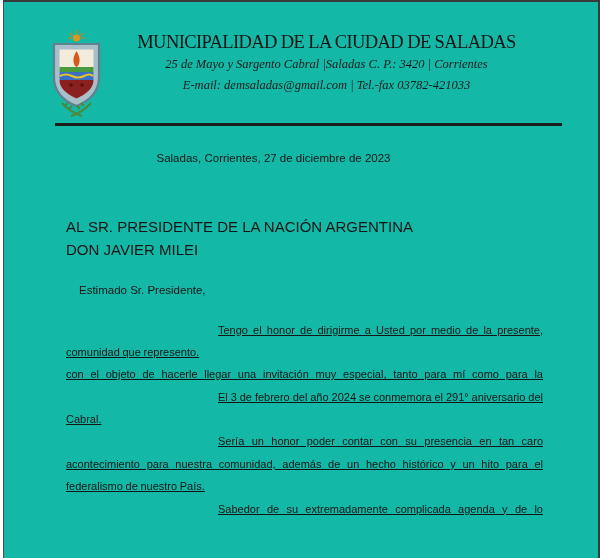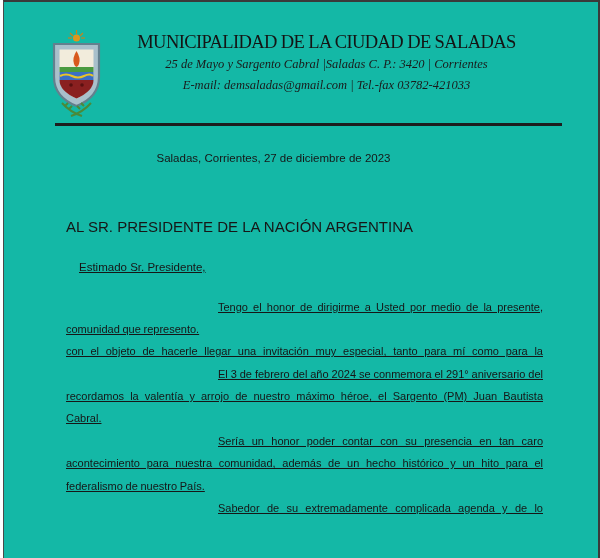--- a/index.html
+++ b/index.html
@@ -71,21 +71,20 @@
     margin: 51px 0 0 62px;
     font-size: 15px;
     line-height: 23px;
     color: #161616;
   }
   .salutation {
     margin: 23px 0 0 62px;
     padding-left: 13px;
     font-size: 11.5px;
     color: #161616;
-    text-decoration: underline;
   }
   .letter-body {
     margin: 23px 55px 0 62px;
   }
   .bl {
     font-size: 11px;
     line-height: 22.4px;
     height: 22.4px;
     overflow: hidden;
     word-spacing: -0.4px;
@@ -143,31 +142,31 @@
       <div class="addr-line">E-mail: demsaladas@gmail.com | Tel.-fax 03782-421033</div>
     </div>
   </div>
 
   <div class="head-rule"></div>
 
   <div class="dateline">Saladas, Corrientes, 27 de diciembre de 2023</div>
 
   <div class="recipient">
     <div>AL SR. PRESIDENTE DE LA NACIÓN ARGENTINA</div>
+    <div>DON JAVIER MILEI</div>
   </div>
 
   <div class="salutation">Estimado Sr. Presidente,</div>
 
   <div class="letter-body">
     <div class="bl first">Tengo el honor de dirigirme a Usted por medio de la presente,</div>
     <div class="bl end">comunidad que represento.</div>
     <div class="bl">con el objeto de hacerle llegar una invitación muy especial, tanto para mí como para la</div>
 
     <div class="bl first">El 3 de febrero del año 2024 se conmemora el 291° aniversario del</div>
-    <div class="bl">recordamos la valentía y arrojo de nuestro máximo héroe, el Sargento (PM) Juan Bautista</div>
     <div class="bl end">Cabral.</div>
 
     <div class="bl first">Sería un honor poder contar con su presencia en tan caro</div>
     <div class="bl">acontecimiento para nuestra comunidad, además de un hecho histórico y un hito para el</div>
     <div class="bl end">federalismo de nuestro País.</div>
 
     <div class="bl first">Sabedor de su extremadamente complicada agenda y de lo</div>
 
   </div>
 

